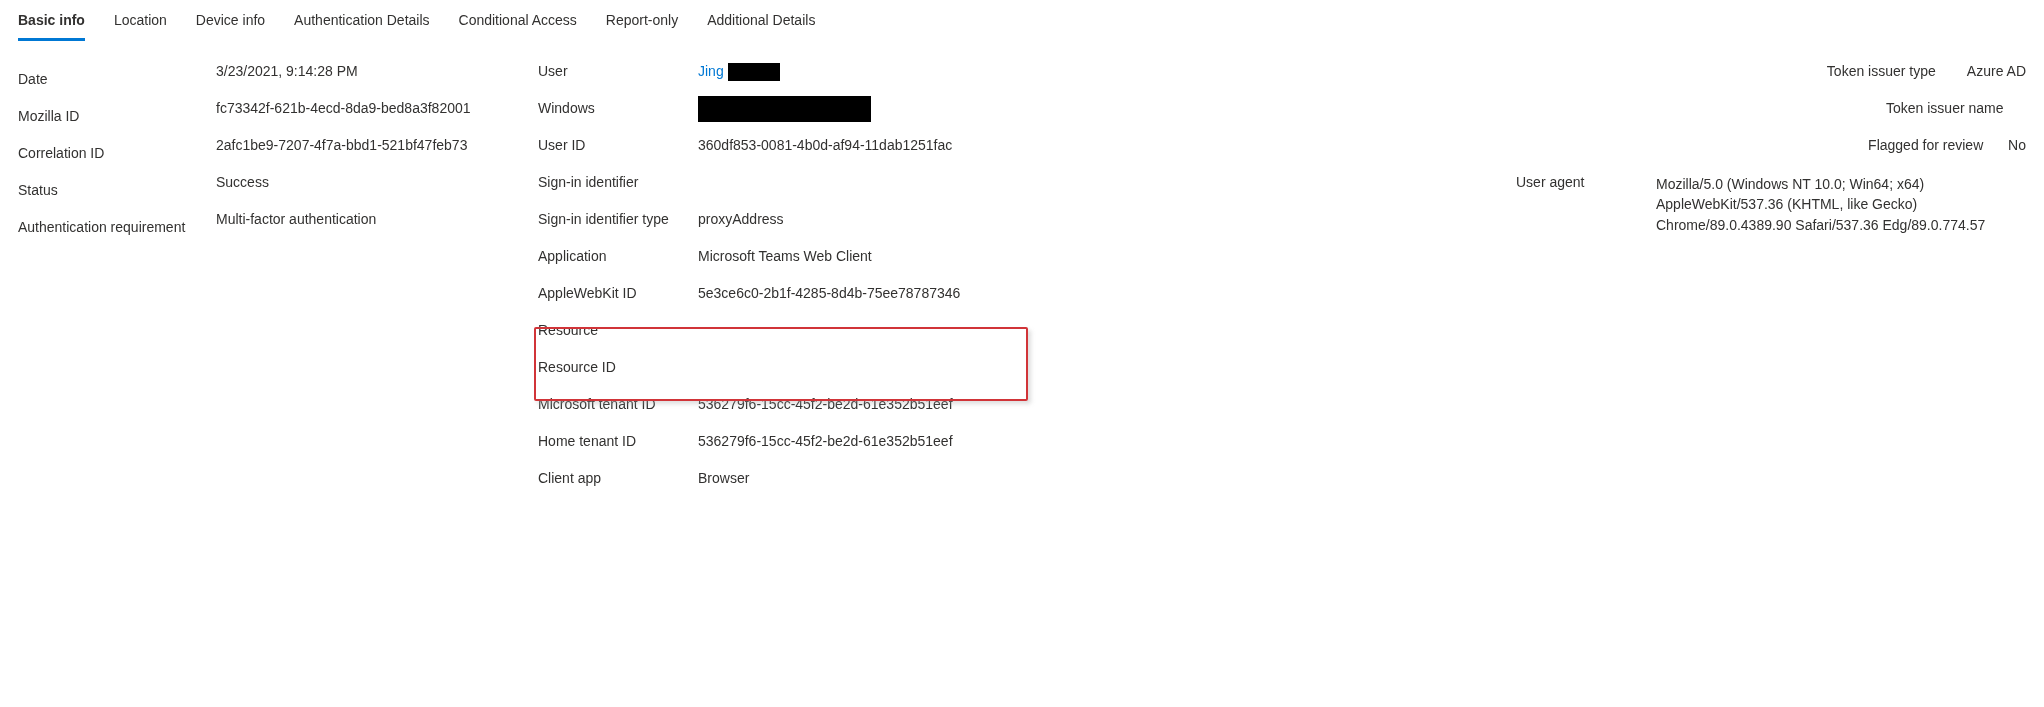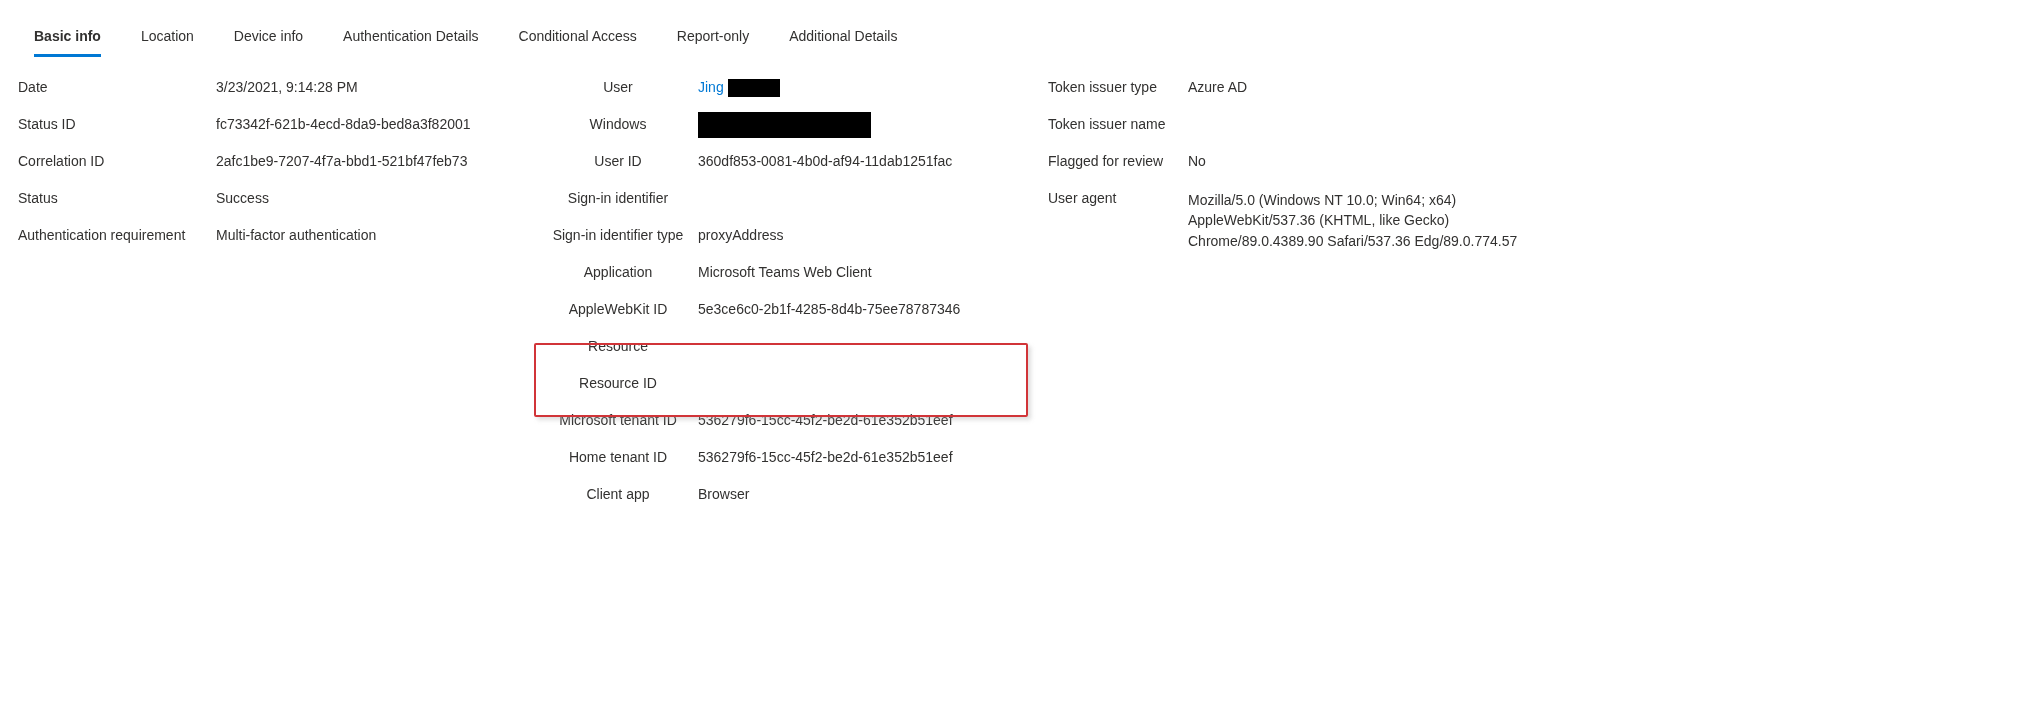--- a/index.html
+++ b/index.html
@@ -5,48 +5,47 @@
     * { box-sizing: border-box; margin: 0; padding: 0; }
     body {
       font-family: "Segoe UI", -apple-system, sans-serif;
       font-size: 14px;
       color: #323130;
       background: #ffffff;
       padding: 0 18px;
     }
     .tabs {
       display: flex;
-      gap: 40px;
+      gap: 29px;
       border-bottom: 1px solid transparent;
-      padding-top: 22px;
-      margin-left: 16px;
+      padding-top: 6px;
     }
     .tab {
       padding: 6px 0 10px 0;
       cursor: pointer;
       color: #323130;
       border-bottom: 3px solid transparent;
       margin-bottom: -1px;
     }
     .tab.active {
       font-weight: 600;
       border-bottom-color: #0078d4;
     }
     .content {
       display: flex;
       padding-top: 18px;
     }
     .col { display: flex; flex-direction: column; }
     .col1 { width: 520px; }
-    .col2 { width: 510px; position: relative; text-align: center; }
-    .col3 { flex: 1; }
+    .col2 { width: 510px; position: relative; }
+    .col3 { flex: 1; align-items: flex-end; }
     .row { display: flex; align-items: flex-start; min-height: 37px; padding-top: 4px; }
     .lbl { color: #323130; }
     .val { color: #323130; }
-    .col1 .lbl { width: 198px; }
+    .col1 .lbl { width: 198px; margin-top: 8px; }
     .col2 .lbl { width: 160px; }
     .col3 .lbl { width: 140px; }
     .link { color: #0078d4; cursor: pointer; }
     .redact {
       display: inline-block;
       background: #000;
       vertical-align: middle;
     }
     .redact.small { width: 52px; height: 18px; }
     .redact.big { width: 173px; height: 26px; margin-top:-4px;}
@@ -76,21 +75,21 @@
 </div>
 
 <div class="content">
 
   <div class="col col1">
     <div class="row">
         <div class="lbl">Date</div>
         <div class="val">3/23/2021, 9:14:28 PM</div>
       </div>
     <div class="row">
-        <div class="lbl">Status ID</div>
+        <div class="lbl">Mozilla ID</div>
         <div class="val">fc73342f-621b-4ecd-8da9-bed8a3f82001</div>
       </div>
     <div class="row">
         <div class="lbl">Correlation ID</div>
         <div class="val">2afc1be9-7207-4f7a-bbd1-521bf47feb73</div>
       </div>
     <div class="row">
         <div class="lbl">Status</div>
         <div class="val">Success</div>
       </div>

